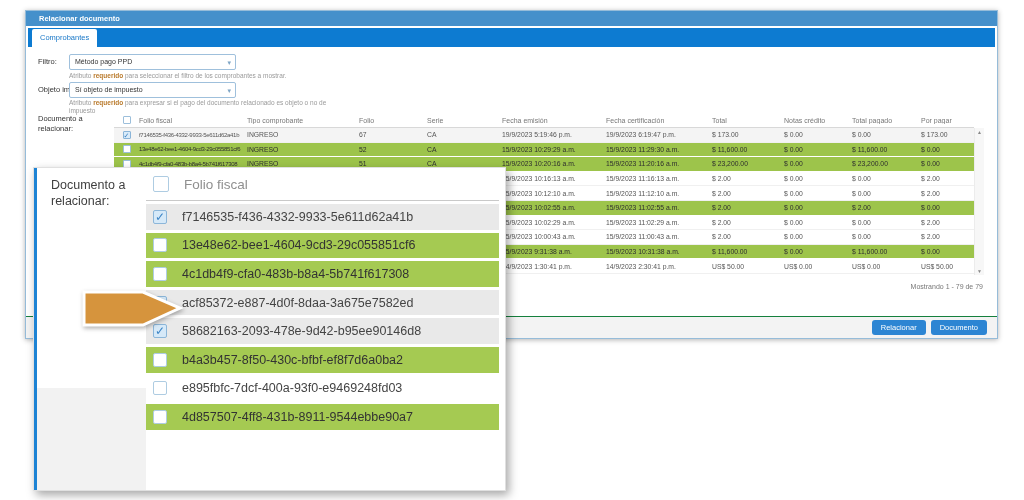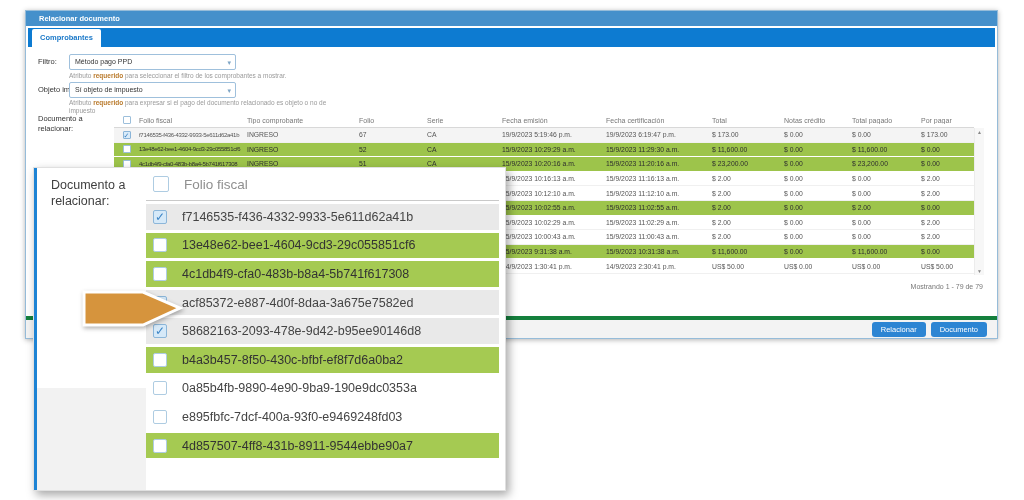--- a/index.html
+++ b/index.html
@@ -6,21 +6,21 @@
   html,body { width:1024px; height:500px; background:#fff; overflow:hidden;
               font-family:"Liberation Sans", sans-serif; }
 
   
   .dialog { position:absolute; left:25px; top:10px; width:973px; height:329px;
             background:#fff; border:1px solid #96bcd9; box-shadow:0 1px 5px rgba(0,0,0,.30); z-index:1; }
   .titlebar { position:absolute; left:0; top:0; right:0; height:15px; background:#4590cb;
               color:#fff; font-size:7.5px; font-weight:bold; line-height:15px; padding-left:13px; }
   .tabstrip { position:absolute; left:2px; right:2px; top:17px; height:19px; background:#0d7bd1; }
   .tab { position:absolute; left:4px; top:1px; height:18px; background:#fff; color:#1a78c8;
-         font-size:7.5px; font-weight:bold; line-height:18px; padding:0 8px; border-radius:2px 2px 0 0; }
+         font-size:7.5px; font-weight:normal; line-height:18px; padding:0 8px; border-radius:2px 2px 0 0; }
 
   .flabel { position:absolute; left:12px; font-size:7.5px; color:#333; }
   .dropdown { position:absolute; left:43px; width:167px; height:16px; background:#fff;
               border:1px solid #9fc0dc; border-radius:2px; font-size:7px; color:#333;
               line-height:14px; padding:0 12px 0 5px; }
   .dropdown .chev { position:absolute; right:4px; top:1px; color:#7fa6c6; font-size:7px; }
   .help { position:absolute; left:43px; font-size:6.5px; color:#9a9a9a; width:258px; line-height:1.25; }
   .help b { color:#b97a2c; }
 
   
@@ -41,21 +41,21 @@
   .cb.on { background:#d9ebf9; border-color:#8ab4d8; }
 
   .scrollbar { position:absolute; left:948px; top:117px; width:10px; height:147px;
                background:#f7f7f7; border-left:1px solid #ececec; }
   .scrollbar .up { position:absolute; top:1px; left:0; right:0; text-align:center; font-size:5px; color:#888; }
   .scrollbar .dn { position:absolute; bottom:1px; left:0; right:0; text-align:center; font-size:5px; color:#888; }
 
   .pager { position:absolute; right:14px; top:272px; font-size:7px; color:#777; }
 
   .dfooter { position:absolute; left:0; right:0; bottom:0; height:22px; background:#f3f3f3;
-             border-top:4px solid #15803d; display:flex; align-items:center; justify-content:flex-end;
+             border-top:1px solid #15803d; display:flex; align-items:center; justify-content:flex-end;
              padding-right:10px; gap:5px; }
   .btn { background:#2c85d3; color:#fff; font-size:7.5px; border:none; border-radius:3px;
          padding:3px 9px; font-family:"Liberation Sans", sans-serif; }
 
   
   .popup { position:absolute; left:33px; top:167px; width:473px; height:324px; background:#fff;
            border:1px solid #e0e0e0; box-shadow:3px 4px 9px rgba(0,0,0,.35); z-index:5; }
   .popup .accent { position:absolute; left:0; top:0; width:3px; height:100%; background:#1d83d4; }
   .popup .graypatch { position:absolute; left:3px; top:220px; bottom:0; width:110px; background:#f2f2f2; }
   .plabel { position:absolute; left:17px; top:9px; width:100px; font-size:12.5px; color:#3f3f3f; line-height:1.3; }
@@ -312,24 +312,20 @@
         <div class="pitem gray">
           <span class="pcb on">✓</span>
           <span class="ptext">58682163-2093-478e-9d42-b95ee90146d8</span>
         </div>
         <div class="pitem green">
           <span class="pcb"></span>
           <span class="ptext">b4a3b457-8f50-430c-bfbf-ef8f7d6a0ba2</span>
         </div>
         <div class="pitem">
           <span class="pcb"></span>
-          <span class="ptext">0a85b4fb-9890-4e90-9ba9-190e9dc0353a</span>
-        </div>
-        <div class="pitem">
-          <span class="pcb"></span>
           <span class="ptext">e895fbfc-7dcf-400a-93f0-e9469248fd03</span>
         </div>
         <div class="pitem green">
           <span class="pcb"></span>
           <span class="ptext">4d857507-4ff8-431b-8911-9544ebbe90a7</span>
         </div>
       </div>
   </div>
 </div>
 

